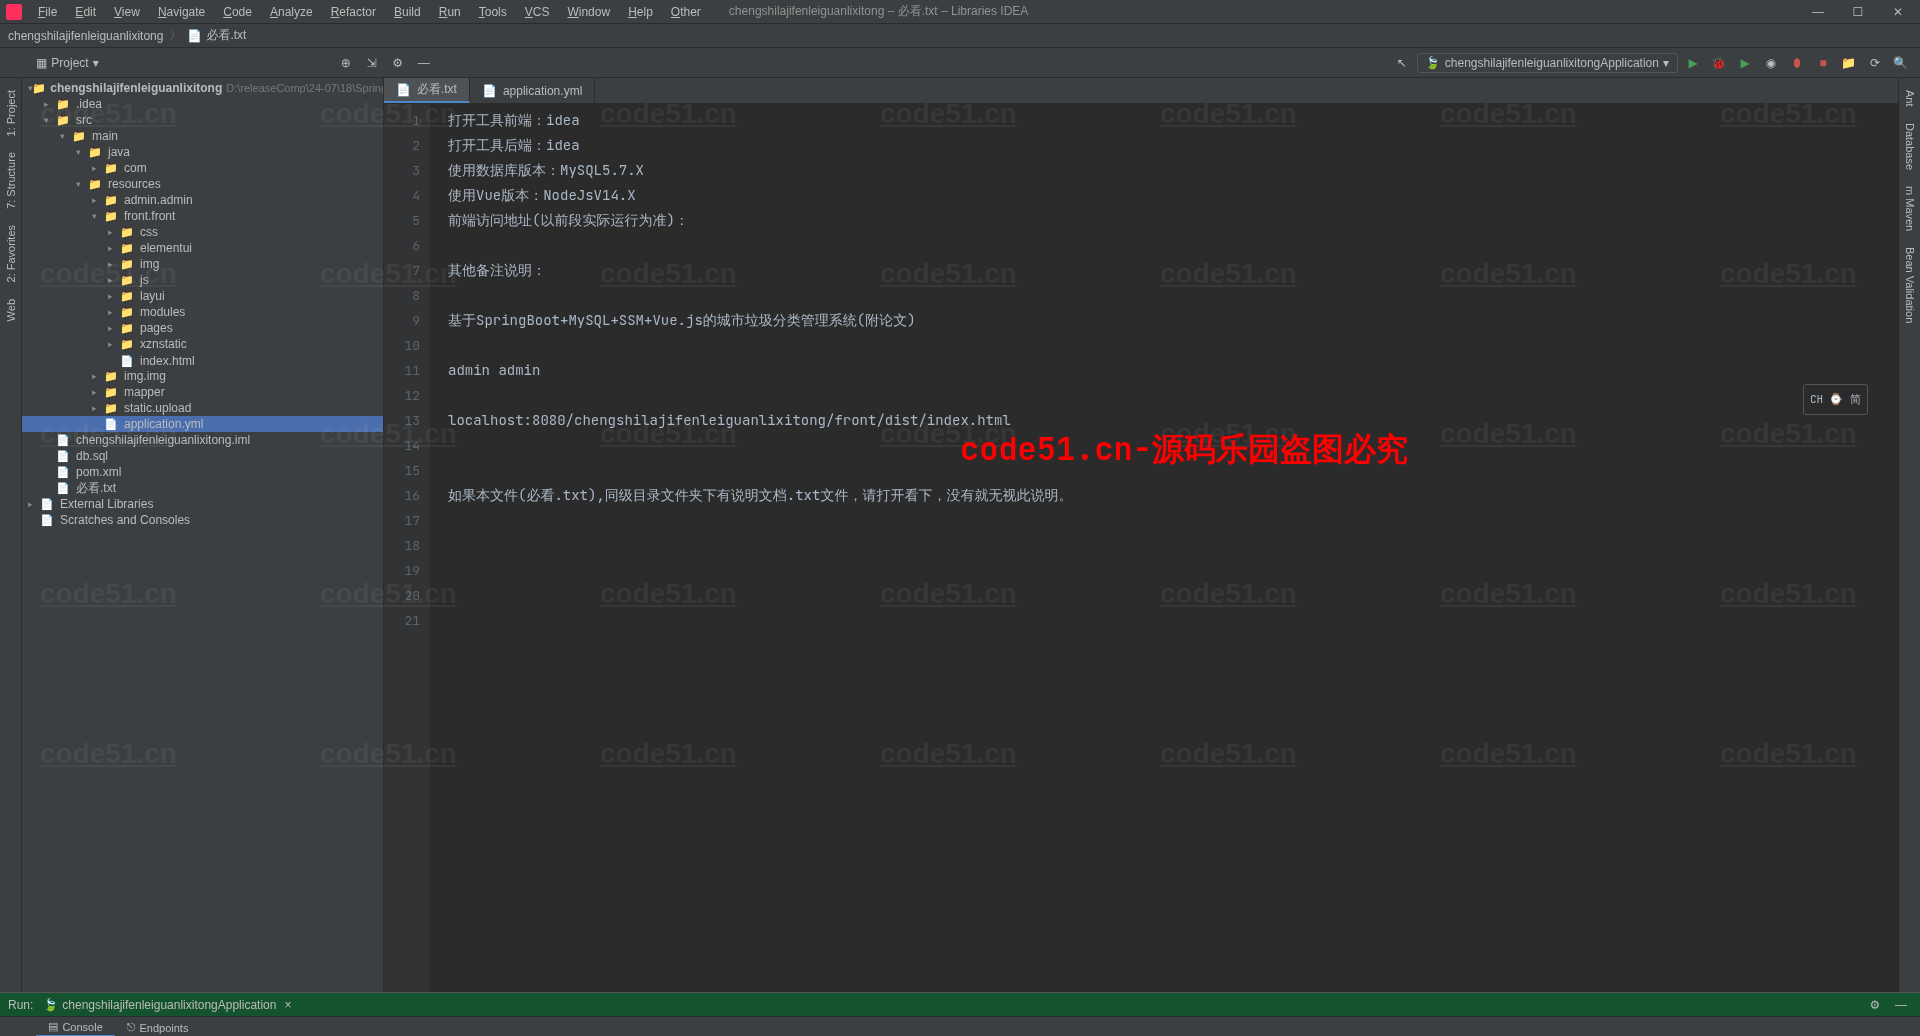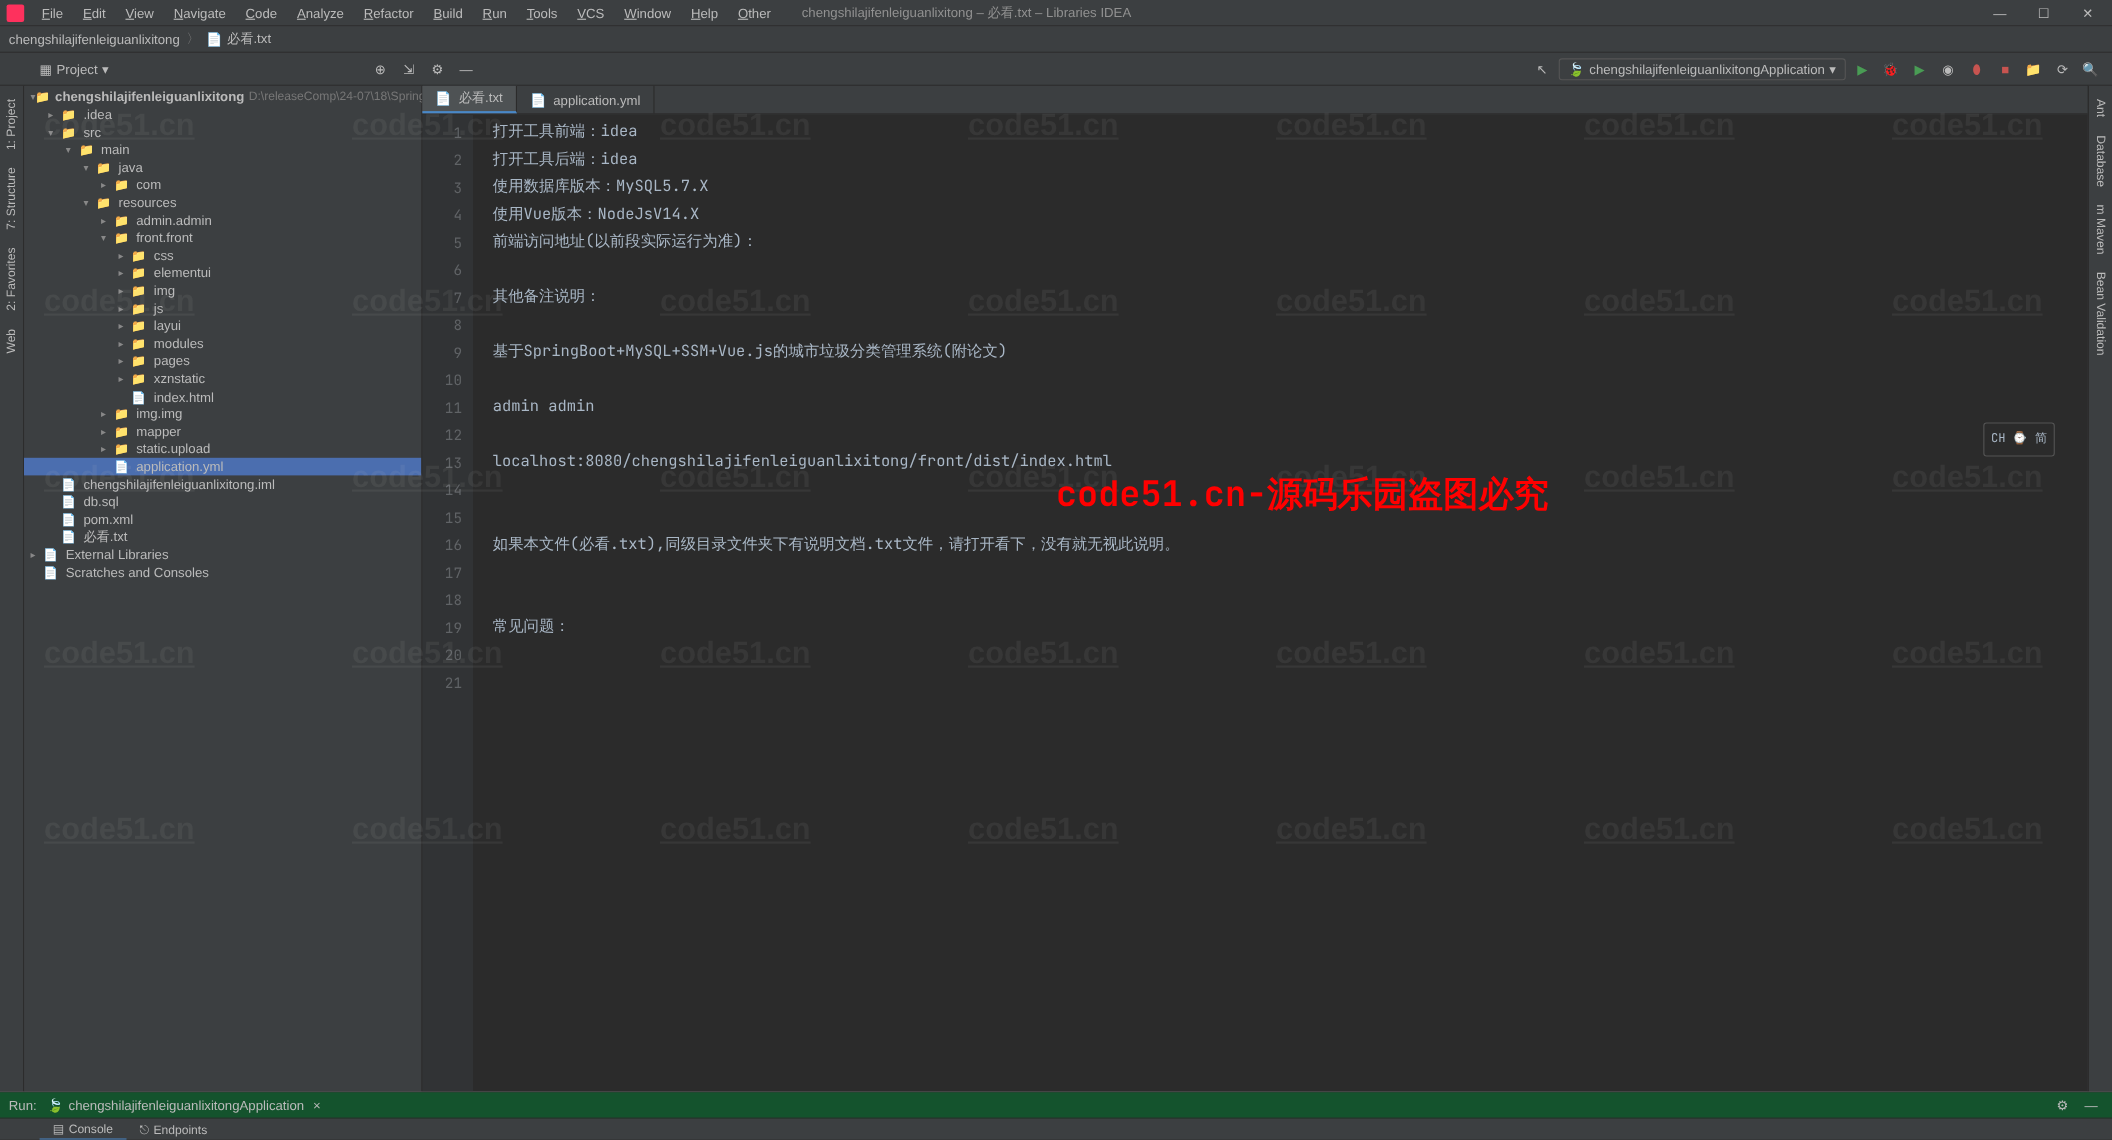--- a/index.html
+++ b/index.html
@@ -334,21 +334,20 @@
           <div class="code-line">基于SpringBoot+MySQL+SSM+Vue.js的城市垃圾分类管理系统(附论文)</div>
           <div class="code-line"></div>
           <div class="code-line">admin admin</div>
           <div class="code-line"></div>
           <div class="code-line">localhost:8080/chengshilajifenleiguanlixitong/front/dist/index.html</div>
           <div class="code-line"></div>
           <div class="code-line"></div>
           <div class="code-line">如果本文件(必看.txt),同级目录文件夹下有说明文档.txt文件，请打开看下，没有就无视此说明。</div>
           <div class="code-line"></div>
           <div class="code-line"></div>
-          <div class="code-line">常见问题：</div>
           <div class="code-line"></div>
         </div>
     </div>
   </div>
 
   <div class="right-gutter" id="right-gutter">
       <div class="gutter-tab" style="writing-mode: vertical-lr; transform: none;">Ant</div>
       <div class="gutter-tab" style="writing-mode: vertical-lr; transform: none;">Database</div>
       <div class="gutter-tab" style="writing-mode: vertical-lr; transform: none;">m Maven</div>
       <div class="gutter-tab" style="writing-mode: vertical-lr; transform: none;">Bean Validation</div>

